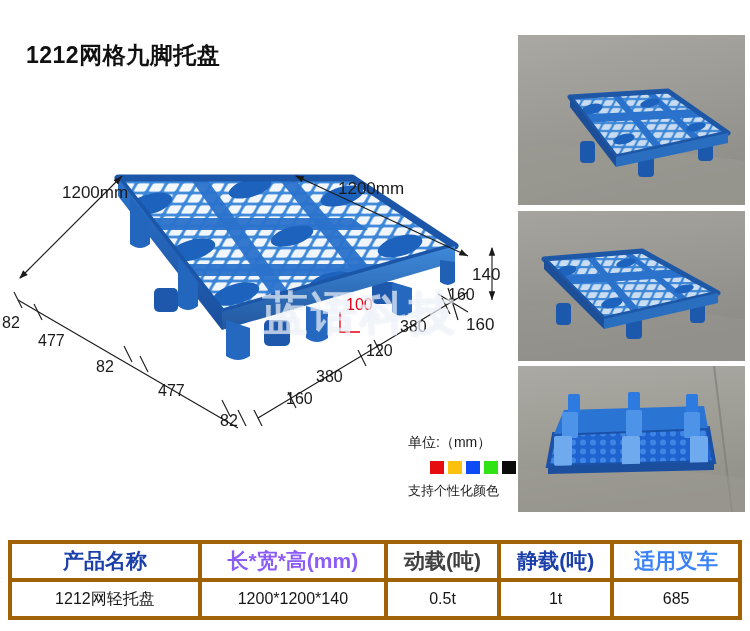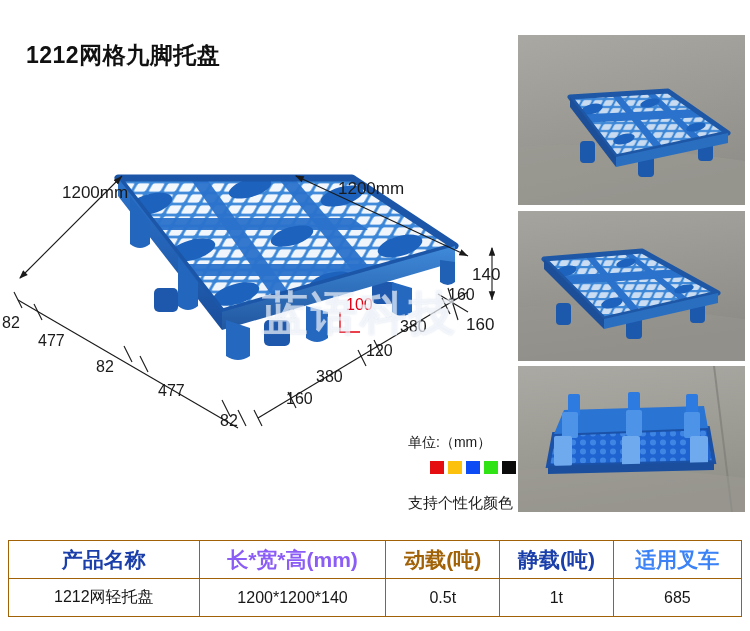--- a/index.html
+++ b/index.html
@@ -90,22 +90,22 @@
     margin-top: 9px;
     display: flex;
     justify-content: center;
     gap: 4px;
   }
   .swatch {
     width: 14px; height: 13px;
     display: block;
   }
   #color-note {
-    margin-top: 20px;
-    font-size: 15px;
+    margin-top: 8px;
+    font-size: 13px;
     color: #1a1a1a;
     white-space: nowrap;
   }
 
   
   .photo {
     position: absolute;
     overflow: hidden;
     background: #9d9d99;
   }
@@ -117,21 +117,21 @@
 
   
   #spec-table {
     position: absolute;
     left: 8px; top: 540px;
     width: 734px;
     border-collapse: collapse;
     table-layout: fixed;
   }
   #spec-table td {
-    border: 1px solid #a16207;
+    border: 4px solid #a16207;
     text-align: center;
     vertical-align: middle;
   }
   #spec-table tr.head td {
     height: 38px;
     color: #1b3faa;
     font-size: 21px;
     font-weight: 700;
   }
   #spec-table tr.body td {
@@ -402,21 +402,21 @@
 
       <polygon points="30,100 196,96 196,104 30,108" fill="#1b4f9e"></polygon>
     </svg>
   </div>
 
   <table id="spec-table">
     <tbody>
       <tr class="head">
         <td class="col-1" style="color: rgb(27, 63, 170);">产品名称</td>
         <td class="col-2" style="color: #8b5cf6;">长*宽*高(mm)</td>
-        <td class="col-3" style="color: #a16207;">动载(吨)</td>
+        <td class="col-3" style="color: #404040;">动载(吨)</td>
         <td class="col-4" style="color: rgb(27, 63, 170);">静载(吨)</td>
         <td class="col-5" style="color: #3b82f6;">适用叉车</td>
       </tr>
       <tr class="body">
         <td class="col-1">1212网轻托盘</td>
         <td class="col-2">1200*1200*140</td>
         <td class="col-3">0.5t</td>
         <td class="col-4">1t</td>
         <td class="col-5">685</td>
       </tr>

